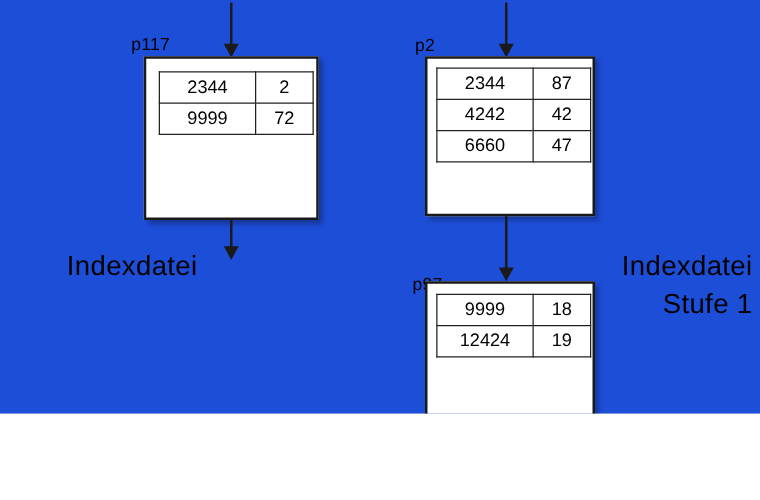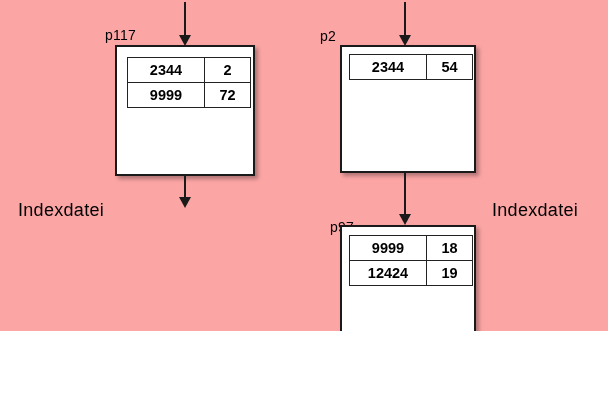--- a/index.html
+++ b/index.html
@@ -5,21 +5,21 @@
 <style>
   html, body {
     margin: 0;
     padding: 0;
     background: #ffffff;
   }
   #canvas {
     position: relative;
     width: 608px;
     height: 331px;
-    background: #fca5a5;
+    background: #1d4ed8;
     font-family: "Liberation Sans", "DejaVu Sans", sans-serif;
     overflow: hidden;
   }
 
   
   .node-box {
     position: absolute;
     background: #ffffff;
     border: 2px solid #1a1a1a;
     box-sizing: border-box;
@@ -35,21 +35,20 @@
     white-space: nowrap;
     line-height: 1;
   }
 
   
   .entry-table {
     position: absolute;
     border-collapse: collapse;
     table-layout: fixed;
     background: #ffffff;
-    font-weight: bold;
   }
   .entry-table td {
     border: 1.5px solid #222222;
     text-align: center;
     font-size: 14.5px;
     color: #000000;
     padding: 0;
     height: 24px;
     line-height: 24px;
     white-space: nowrap;
@@ -77,23 +76,23 @@
     width: 0;
     height: 0;
     border-left: 6px solid transparent;
     border-right: 6px solid transparent;
     border-top: 11px solid #1a1a1a;
   }
 
   
   .caption {
     position: absolute;
-    font-size: 18px;
+    font-size: 22px;
     color: #000000;
-    text-align: left;
+    text-align: right;
     line-height: 1.35;
     white-space: nowrap;
     letter-spacing: 0.3px;
   }
   .caption .cap-line { display: block; }
 </style>
 </head>
 <body>
 
 <div id="canvas">
@@ -123,29 +122,37 @@
   <div class="arrow" style="left:179px; top:176px; width:12px; height:32px;">
     <div class="shaft" style="height:22px;"></div>
     <div class="head"></div>
   </div>
 
   <div class="arrow" style="left:399px; top:2px; width:12px; height:44px;">
     <div class="shaft" style="height:34px;"></div>
     <div class="head"></div>
   </div>
 
-  <div class="node-label" style="left:320px; top:29px;">p2</div>
+  <div class="node-label" style="left:332px; top:29px;">p2</div>
 
   <div class="node-box" style="left:340px; top:45px; width:136px; height:128px;"></div>
 
   <table class="entry-table" style="left:349px; top:54px;">
     <tbody>
       <tr>
         <td class="col-key">2344</td>
-        <td class="col-ptr">54</td>
+        <td class="col-ptr">87</td>
+      </tr>
+      <tr>
+        <td class="col-key">4242</td>
+        <td class="col-ptr">42</td>
+      </tr>
+      <tr>
+        <td class="col-key">6660</td>
+        <td class="col-ptr">47</td>
       </tr>
     </tbody>
   </table>
 
   <div class="arrow" style="left:399px; top:173px; width:12px; height:52px;">
     <div class="shaft" style="height:42px;"></div>
     <div class="head"></div>
   </div>
 
   <div class="node-label" style="left:330px; top:220px;">p97</div>
@@ -169,15 +176,16 @@
     <div class="shaft" style="height:29px;"></div>
     <div class="head"></div>
   </div>
 
   <div class="caption" style="left:18px; top:198px; width:140px;">
     <span class="cap-line">Indexdatei</span>
   </div>
 
   <div class="caption" style="left:492px; top:198px; width:110px;">
     <span class="cap-line">Indexdatei</span>
+    <span class="cap-line">Stufe 1</span>
   </div>
 
 </div>
 
 </body></html>

